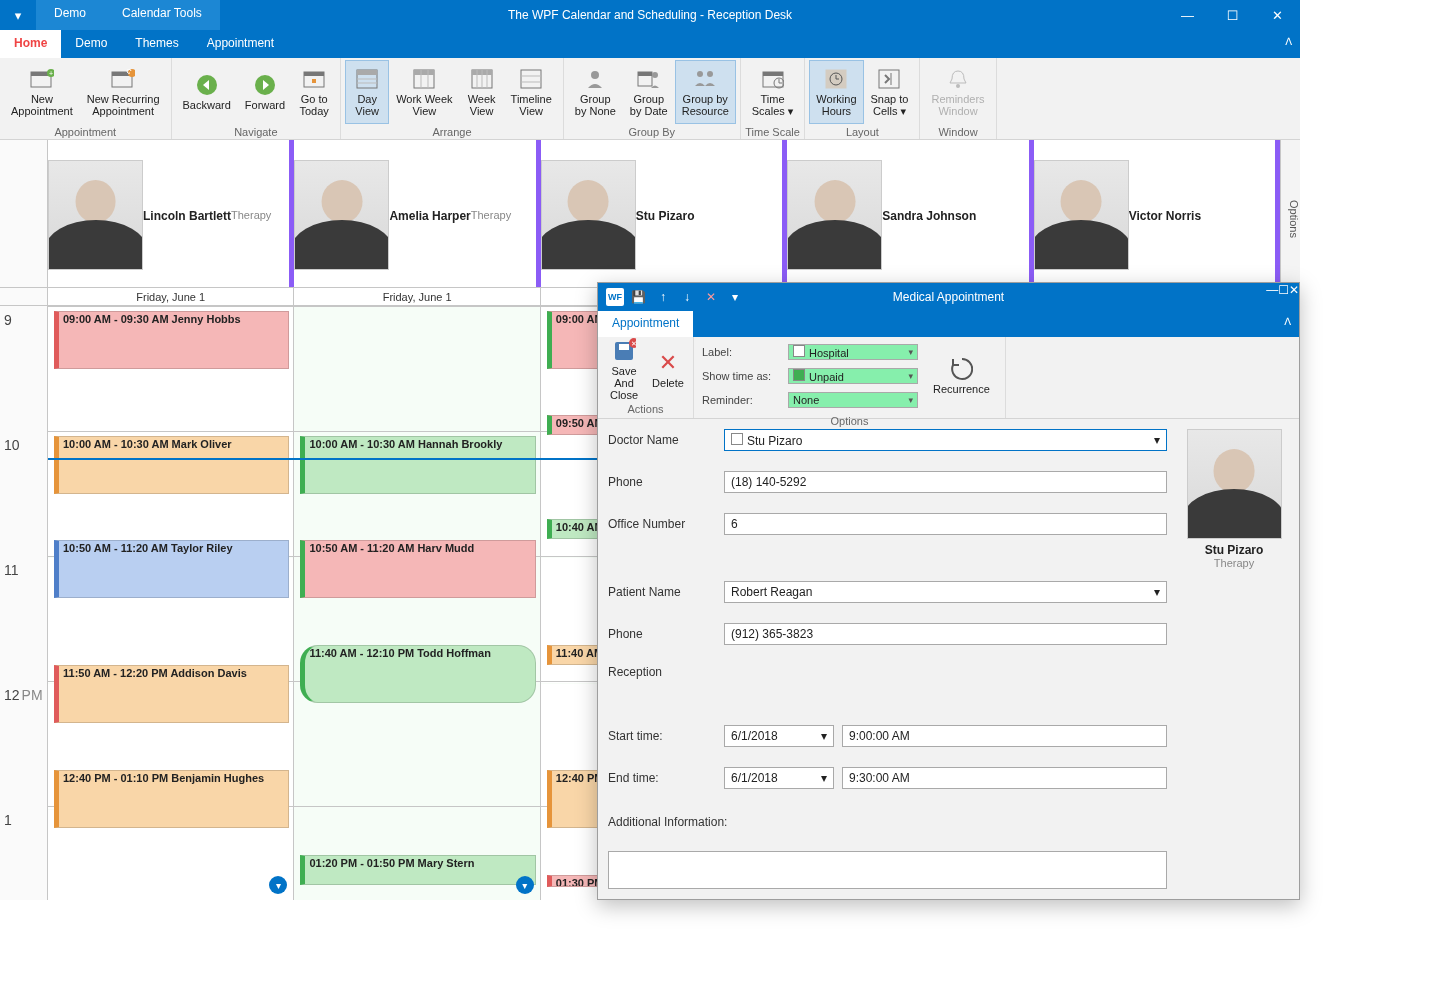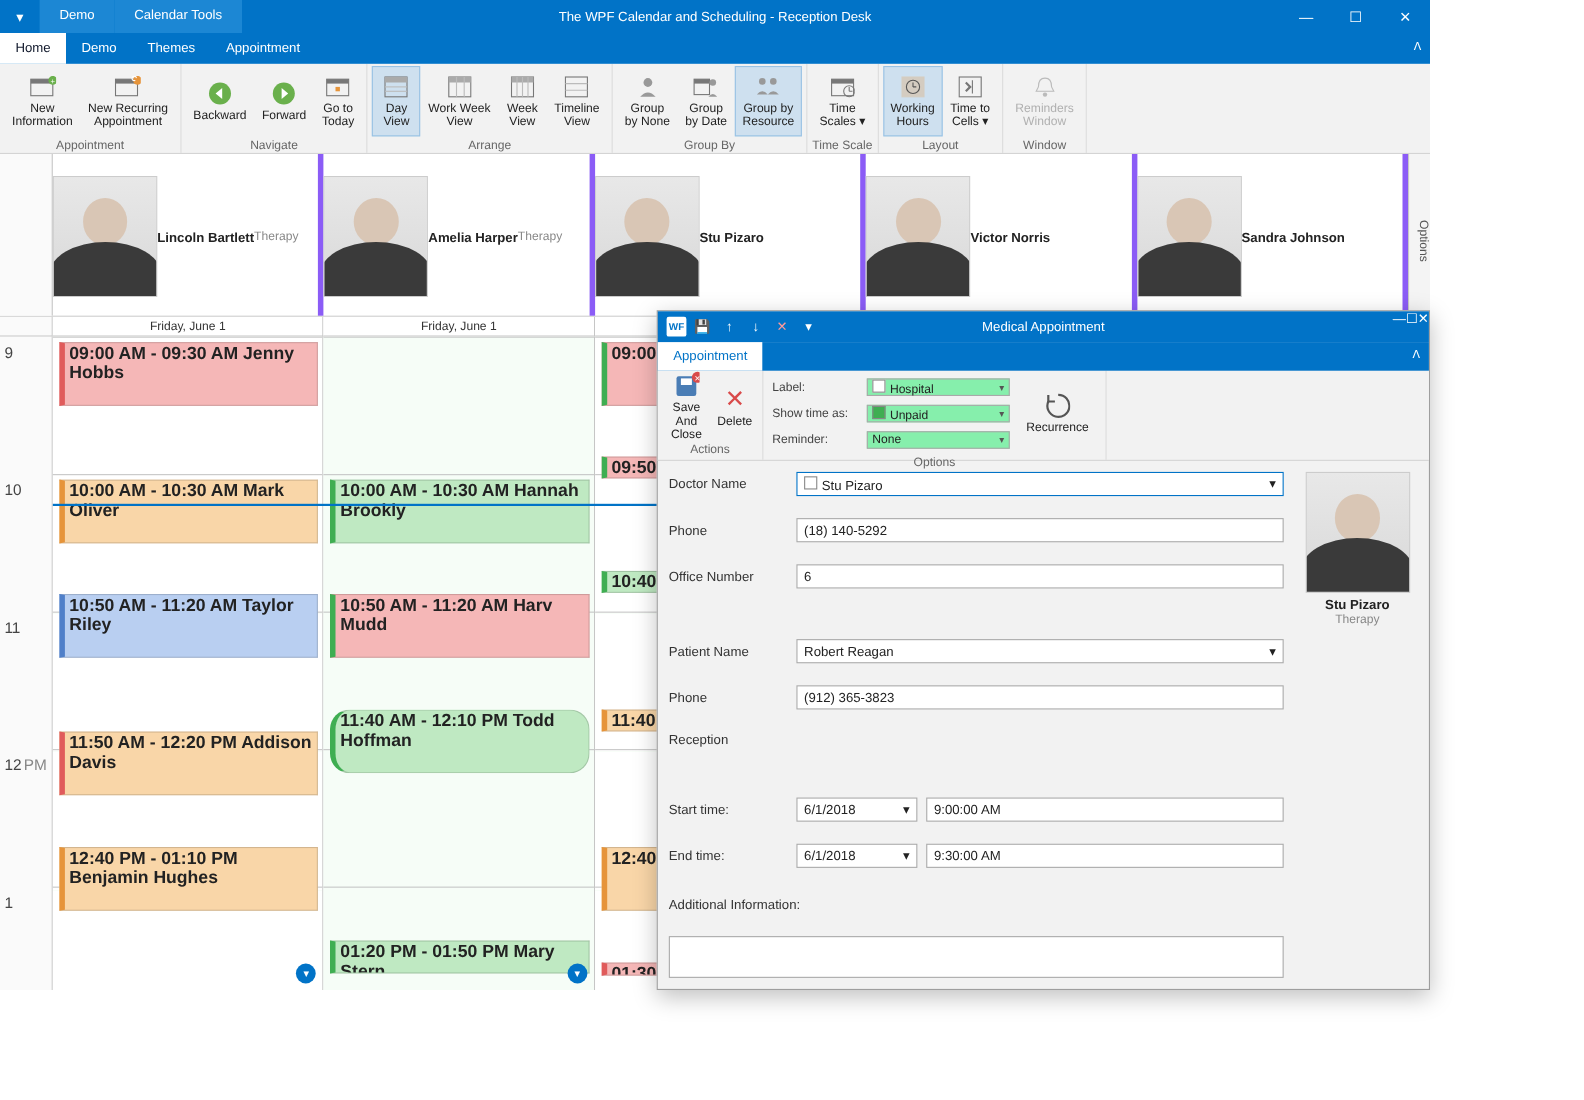--- a/index.html
+++ b/index.html
@@ -10,21 +10,21 @@
 .titlebar .qat{display:flex;align-items:center;padding:0 8px;gap:4px;}
 .titlebar .ctx-tabs{display:flex;}
 .titlebar .ctx-tab{padding:6px 18px;background:#1c87d4;color:#fff;font-size:12px;}
 .titlebar .title{position:absolute;left:0;right:0;top:0;bottom:0;display:flex;align-items:center;justify-content:center;pointer-events:none;font-size:12px;}
 .titlebar .winbtns{position:absolute;right:0;top:0;display:flex;height:100%;}
 .titlebar .winbtn{width:45px;display:flex;align-items:center;justify-content:center;color:#fff;font-size:13px;}
 
 
 .menurow{height:28px;background:#0173c7;color:#fff;display:flex;align-items:stretch;position:relative;}
 .menurow .mtab{padding:6px 14px;font-size:12px;}
-.menurow .mtab.active{background:#fff;color:#0f172a;}
+.menurow .mtab.active{background:#fff;color:#ef4444;font-weight:bold;}
 .menurow .collapse{position:absolute;right:8px;top:6px;color:#fff;font-size:10px;}
 
 
 .ribbon{height:82px;background:#f2f2f2;border-bottom:1px solid #d4d4d4;display:flex;}
 .rgroup{border-right:1px solid #dcdcdc;display:flex;flex-direction:column;}
 .rgroup .buttons{flex:1;display:flex;align-items:center;padding:2px 4px;}
 .rgroup .caption{height:16px;font-size:11px;color:#666;text-align:center;}
 .rbtn{display:flex;flex-direction:column;align-items:center;justify-content:center;padding:2px 6px;height:64px;min-width:44px;text-align:center;font-size:11px;line-height:12px;gap:2px;border:1px solid transparent;}
 .rbtn.selected{background:#cee0ef;border:1px solid #99c2e4;}
 .rbtn.disabled{color:#b0b0b0;}
@@ -48,21 +48,21 @@
 .grid .timecol{position:relative;}
 .hourlbl{position:absolute;left:4px;font-size:14px;color:#444;}
 .hourlbl .ampm{font-size:14px;color:#888;margin-left:2px;vertical-align:top;}
 .cols{flex:1;display:flex;position:relative;}
 .col{flex:1;border-right:1px solid #c6c6c6;position:relative;background:repeating-linear-gradient(180deg,#fff 0,#fff 125px,#f9fef9 125px,#f9fef9 126px);}
 .col.alt{background:#f6fdf7;}
 .hline{position:absolute;left:0;right:0;border-top:1px solid #e2e2e2;}
 .hline.major{border-top:1px solid #c6c6c6;}
 .nowline{position:absolute;left:0;right:0;border-top:2px solid #0173c7;z-index:3;}
 
-.appt{position:absolute;left:6px;right:4px;border:1px solid rgba(0,0,0,0.15);border-left:5px solid #888;font-size:16px;padding:1px 4px;font-weight:600;overflow:hidden;}
+.appt{position:absolute;left:6px;right:4px;border:1px solid rgba(0,0,0,0.15);border-left:5px solid #888;font-size:11px;padding:1px 4px;font-weight:600;overflow:hidden;}
 .morebtn{position:absolute;right:6px;width:18px;height:18px;border-radius:9px;background:#0173c7;color:#fff;display:flex;align-items:center;justify-content:center;font-size:10px;}
 
 .hscroll{height:16px;background:#f0f0f0;border-top:1px solid #d4d4d4;display:flex;align-items:center;}
 .hscroll .thumb{width:60px;height:10px;background:#c8c8c8;margin-left:44px;}
 
 
 .dialog{position:absolute;left:597px;top:282px;width:703px;height:618px;background:#f2f2f2;border:1px solid #9e9e9e;box-shadow:0 6px 20px rgba(0,0,0,0.25);display:flex;flex-direction:column;z-index:50;}
 .dlg-titlebar{height:28px;background:#0173c7;color:#fff;display:flex;align-items:center;position:relative;}
 .dlg-titlebar .qat{display:flex;gap:6px;padding:0 8px;align-items:center;}
 .dlg-titlebar .qbtn{width:18px;height:18px;display:flex;align-items:center;justify-content:center;font-size:12px;}
@@ -133,21 +133,21 @@
         <div class="rbtn">
           <span class="ricon">
             <svg width="26" height="20">
               <rect x="1" y="3" width="20" height="15" fill="none" stroke="#777"></rect>
               <rect x="1" y="3" width="20" height="4" fill="#777"></rect>
               <circle cx="21" cy="4" r="4" fill="#6ab04c"></circle>
               <text x="21" y="7" font-size="7" fill="#fff" text-anchor="middle">+</text>
             </svg>
           </span>
           <span style="white-space: pre-line;">New
-Information</span>
+Appointment</span>
         </div>
         <div class="rbtn">
           <span class="ricon">
             <svg width="26" height="20">
               <rect x="1" y="3" width="20" height="15" fill="none" stroke="#777"></rect>
               <rect x="1" y="3" width="20" height="4" fill="#777"></rect>
               <circle cx="21" cy="4" r="4" fill="#e6943a"></circle>
               <path d="M19 4 a2 2 0 1 1 1 -2" fill="none" stroke="#fff" stroke-width="1"></path>
             </svg>
           </span>
@@ -316,21 +316,21 @@
 Hours</span>
         </div>
         <div class="rbtn">
           <span class="ricon">
             <svg width="22" height="20">
               <rect x="1" y="1" width="20" height="18" fill="none" stroke="#777"></rect>
               <path d="M7 6 l4 4 l-4 4" fill="none" stroke="#777" stroke-width="2"></path>
               <line x1="13" y1="4" x2="13" y2="16" stroke="#777"></line>
             </svg>
           </span>
-          <span style="white-space: pre-line;">Time to
+          <span style="white-space: pre-line;">Snap to
 Cells ▾</span>
         </div>
       </div>
       <div class="caption">Layout</div>
     </div>
     <div class="rgroup">
       <div class="buttons">
         <div class="rbtn disabled">
           <span class="ricon">
             <svg width="22" height="22">
@@ -359,25 +359,25 @@
           <div class="photo"></div>
           <div class="rname">Amelia Harper</div>
           <div class="rsub">Therapy</div>
         </div>
         <div class="rescell">
           <div class="photo"></div>
           <div class="rname">Stu Pizaro</div>
         </div>
         <div class="rescell">
           <div class="photo"></div>
-          <div class="rname">Victor Norris</div>
+          <div class="rname">Sandra Johnson</div>
         </div>
         <div class="rescell">
           <div class="photo"></div>
-          <div class="rname">Sandra Johnson</div>
+          <div class="rname">Victor Norris</div>
         </div>
       </div>
     <div class="opttab">Options</div>
   </div>
   <div class="daterow">
     <div class="timecol" style="height:18px;border-bottom:1px solid #c6c6c6;"></div>
     <div id="daterow" style="flex:1;display:flex;">
         <div class="dcell">Friday, June 1</div>
         <div class="dcell">Friday, June 1</div>
         <div class="dcell"></div>

